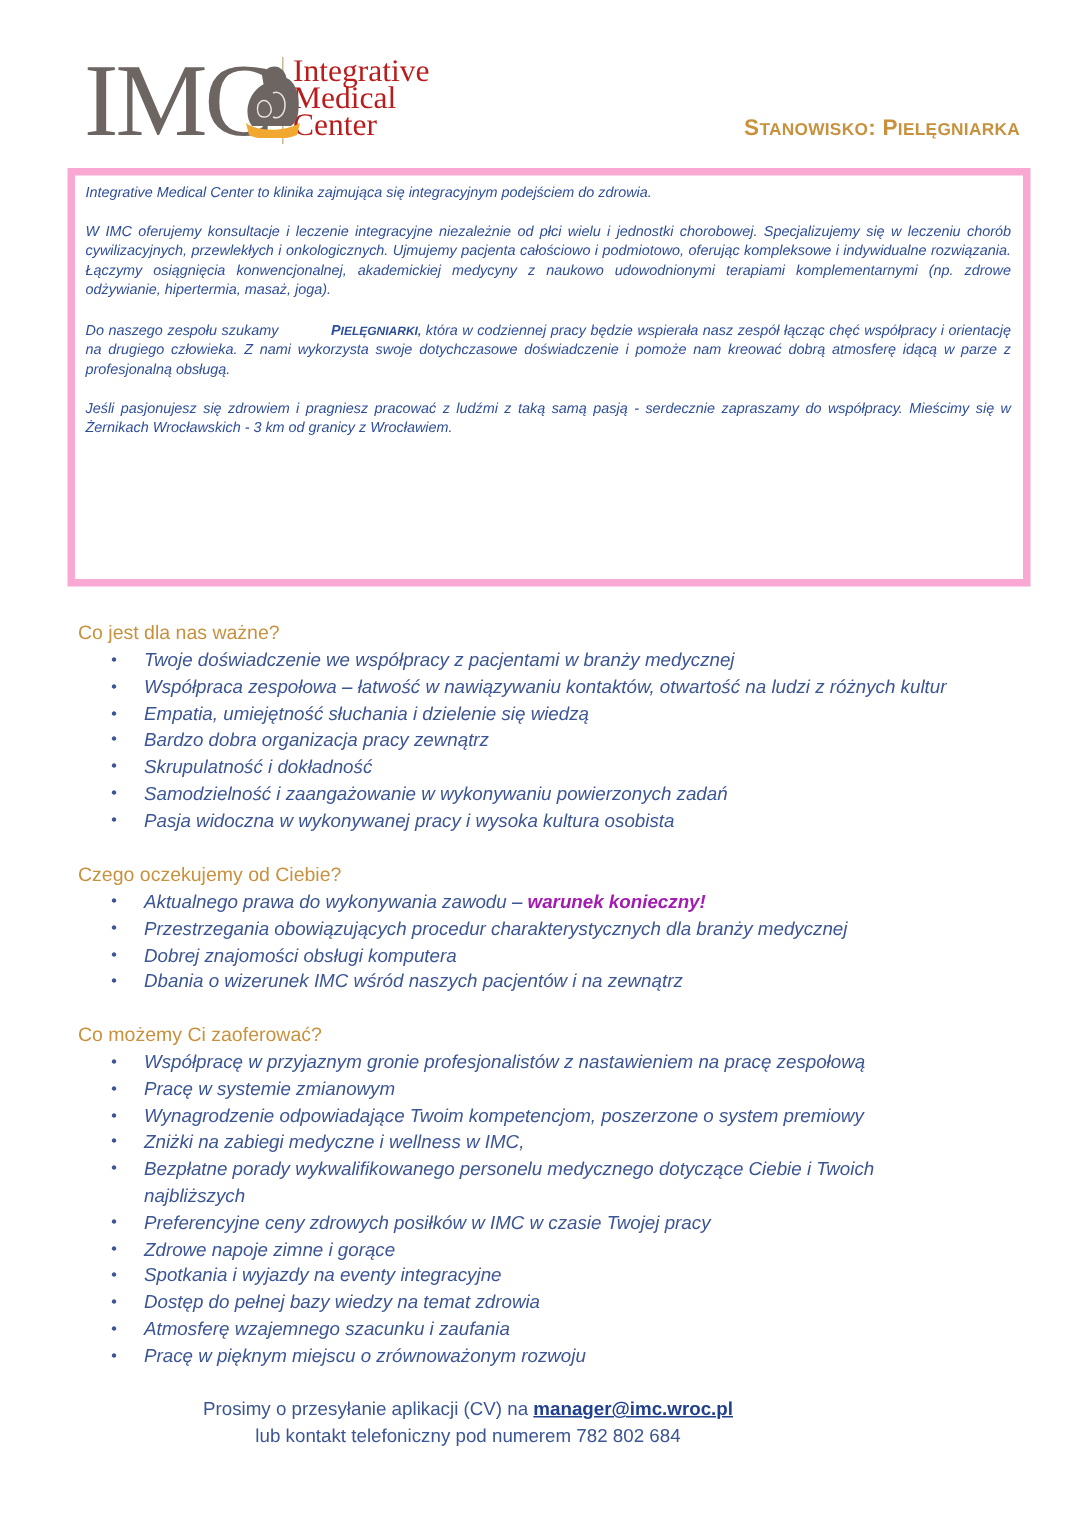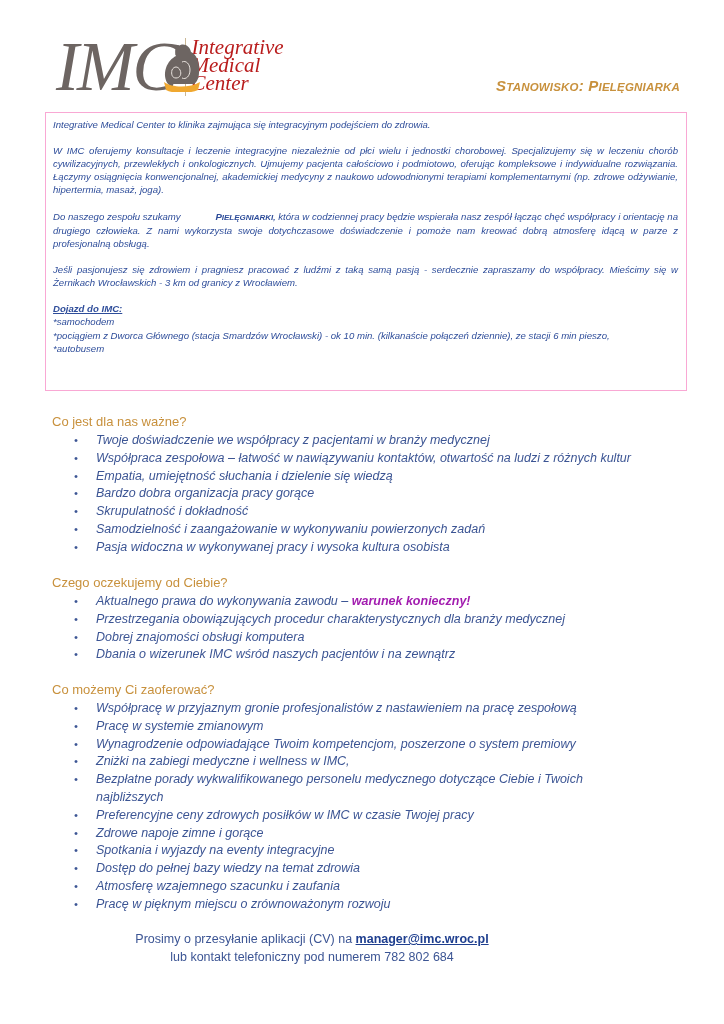--- a/index.html
+++ b/index.html
@@ -1,33 +1,33 @@
 <!DOCTYPE html>
 <html><head>
 <meta charset="utf-8">
 <style>
   html, body { margin: 0; padding: 0; background: #ffffff; }
   body { width: 724px; height: 1024px; position: relative; overflow: hidden;
          font-family: "Liberation Sans", "DejaVu Sans", sans-serif; color: #44546a; }
 
-  .header { position: absolute; left: 56px; top: 36px; width: 640px; height: 64px; font-style: italic; }
+  .header { position: absolute; left: 56px; top: 36px; width: 640px; height: 64px; }
   .logo { position: absolute; left: 0; top: 0; height: 64px; display: flex; align-items: flex-start; }
   .logo-letters { font-family: "Liberation Serif", "DejaVu Serif", serif; font-size: 69px; line-height: 62px;
                   color: #6d6562; letter-spacing: -2px; position: relative; }
   .logo-c { position: relative; display: inline-block; }
   .logo-emblem { position: absolute; left: 104px; top: 4px; width: 42px; height: 52px; }
   .logo-divider { width: 1px; height: 58px; background: #c9b795; margin: 2px 6px 0 8px; }
   .logo-text { font-family: "Liberation Serif", "DejaVu Serif", serif; font-size: 21px; line-height: 18px;
                color: #b91c1c; padding-top: 2px; }
   .position-title { position: absolute; right: 16px; top: 41px; font-weight: bold; font-size: 15px;
                     color: #c8913d; letter-spacing: 0.2px; }
   .position-title .sc { font-size: 11.5px; }
 
   .intro-box { position: absolute; left: 45px; top: 112px; width: 642px; height: 279px;
-               border: 1px solid #f9a8d4; box-sizing: border-box; padding: 5px 8px 0 7px;
+               border: 5px solid #f9a8d4; box-sizing: border-box; padding: 5px 8px 0 7px;
                font-style: italic; font-size: 9.6px; line-height: 13.1px; color: #2e4d9a; }
   .intro-box p { margin: 0 0 13.1px 0; text-align: justify; }
   .intro-box .strong-sc { font-weight: bold; font-style: italic; margin-left: 32px; }
   .intro-box .strong-sc .sm { font-size: 8px; }
   .commute-title { font-weight: bold; text-decoration: underline; }
   .commute-line { display: block; }
 
   .section { position: absolute; left: 52px; width: 640px; }
   .section-title { font-size: 13px; color: #c8913d; margin: 0 0 2px 0; line-height: 17px; }
   .section ul { margin: 0; padding: 0; list-style: none; }
@@ -61,35 +61,29 @@
     </div>
   </div>
   <div class="position-title"><span>S</span><span class="sc">TANOWISKO</span><span>: </span><span>P</span><span class="sc">IELĘGNIARKA</span></div>
 </div>
 
 <div class="intro-box">
   <p>Integrative Medical Center to klinika zajmująca się integracyjnym podejściem do zdrowia.</p>
   <p>W IMC oferujemy konsultacje i leczenie integracyjne niezależnie od płci wielu i jednostki chorobowej. Specjalizujemy się w leczeniu chorób cywilizacyjnych, przewlekłych i onkologicznych. Ujmujemy pacjenta całościowo i podmiotowo, oferując kompleksowe i indywidualne rozwiązania. Łączymy osiągnięcia konwencjonalnej, akademickiej medycyny z naukowo udowodnionymi terapiami komplementarnymi (np. zdrowe odżywianie, hipertermia, masaż, joga).</p>
   <p><span>Do naszego zespołu szukamy </span><span class="strong-sc"><span>P</span><span class="sm">IELĘGNIARKI,</span></span><span> która w codziennej pracy będzie wspierała nasz zespół łącząc chęć współpracy i orientację na drugiego człowieka. Z nami wykorzysta swoje dotychczasowe doświadczenie i pomoże nam kreować dobrą atmosferę idącą w parze z profesjonalną obsługą.</span></p>
   <p>Jeśli pasjonujesz się zdrowiem i pragniesz pracować z ludźmi z taką samą pasją - serdecznie zapraszamy do współpracy. Mieścimy się w Żernikach Wrocławskich - 3 km od granicy z Wrocławiem.</p>
-  <div>
-    <span class="commute-title commute-line">Dojazd do IMC:</span>
-    <span class="commute-line">*samochodem</span>
-    <span class="commute-line">*pociągiem z Dworca Głównego (stacja Smardzów Wrocławski) - ok 10 min. (kilkanaście połączeń dziennie), ze stacji 6 min pieszo,</span>
-    <span class="commute-line">*autobusem</span>
-  </div>
 </div>
 
 <div class="section" style="top:413px;">
   <div class="section-title">Co jest dla nas ważne?</div>
   <ul>
     <li>Twoje doświadczenie we współpracy z pacjentami w branży medycznej</li>
     <li>Współpraca zespołowa – łatwość w nawiązywaniu kontaktów, otwartość na ludzi z różnych kultur</li>
     <li>Empatia, umiejętność słuchania i dzielenie się wiedzą</li>
-    <li>Bardzo dobra organizacja pracy gorące</li>
+    <li>Bardzo dobra organizacja pracy zewnątrz</li>
     <li>Skrupulatność i dokładność</li>
     <li>Samodzielność i zaangażowanie w wykonywaniu powierzonych zadań</li>
     <li>Pasja widoczna w wykonywanej pracy i wysoka kultura osobista</li>
   </ul>
 </div>
 
 <div class="section" style="top:574px;">
   <div class="section-title">Czego oczekujemy od Ciebie?</div>
   <ul>
     <li><span>Aktualnego prawa do wykonywania zawodu – </span><b>warunek konieczny!</b></li>

